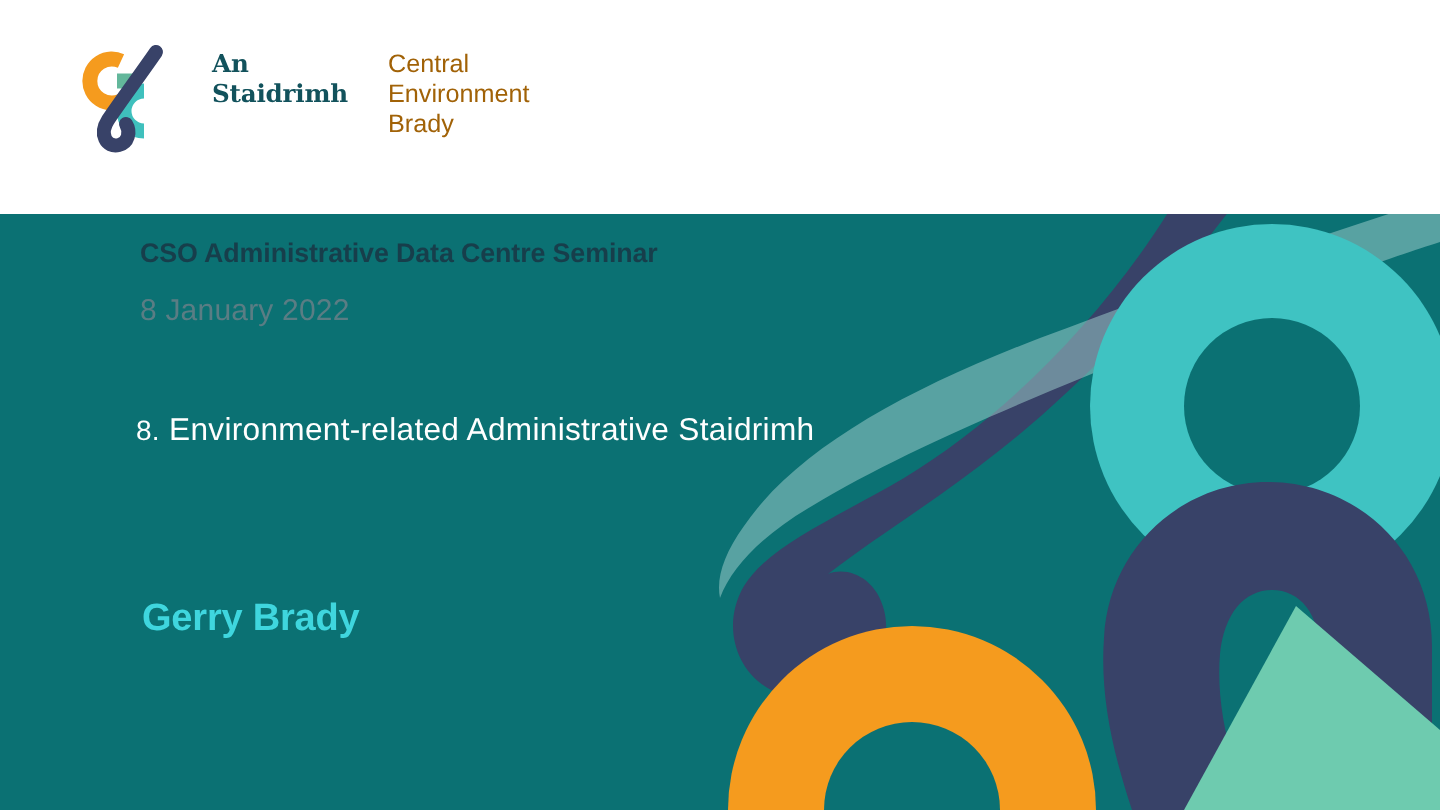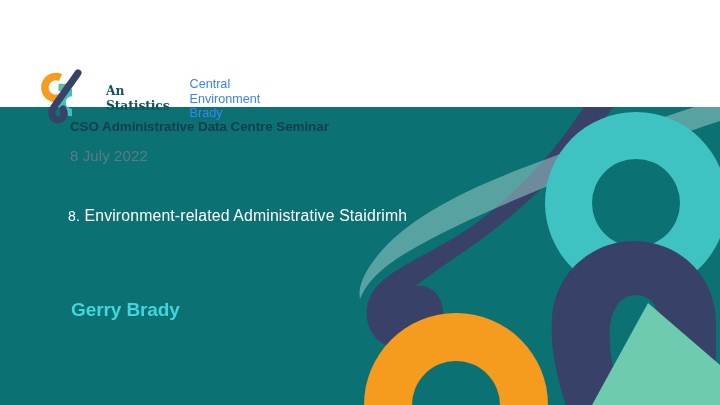--- a/index.html
+++ b/index.html
@@ -10,34 +10,34 @@
     position:relative;
   }
 
   
   #header-band{
     position:absolute; left:0; top:0; width:720px; height:107px;
     background:#ffffff; z-index:30;
   }
   #logo-block{
     position:absolute; left:38px; top:17px;
-    display:flex; align-items:center;margin-top:47px;
+    display:flex; align-items:flex-start;
   }
   #logo-mark{ width:56px; height:62px; flex:0 0 auto; }
   #logo-irish{
     margin-left:12px; padding-top:8px;
     font-family:"DejaVu Serif", serif;
     font-weight:700; font-size:12.3px; line-height:14.8px;
     color:#12525c; letter-spacing:-0.1px; white-space:nowrap;
   }
   #logo-english{
     margin-left:20px; padding-top:8px;
     font-family:"Liberation Sans", sans-serif;
     font-weight:400; font-size:12.6px; line-height:14.8px;
-    color:#3b82f6; white-space:nowrap;
+    color:#a16207; white-space:nowrap;
   }
   #logo-irish div,#logo-english div{ white-space:nowrap; }
 
   
   #art{
     position:absolute; left:0; top:107px; width:720px; height:298px;
     z-index:1; overflow:hidden;
   }
   #art svg{ display:block; }
 
@@ -84,21 +84,21 @@
 
       <path d="M20.5 23.5 L33 23.5" fill="none" stroke="#63b79b" stroke-width="7.5" stroke-linecap="butt"></path>
 
       <path d="M34 48.5 A10 10 0 1 1 34 28.5" fill="none" stroke="#3fc0bd" stroke-width="7.5" stroke-linecap="butt"></path>
 
       <path d="M40 9 C31 22 22 34 16 43 C11.5 50 15 57 21.5 55.5 C26 54.5 27.5 49 25 45" fill="none" stroke="#384268" stroke-width="7" stroke-linecap="round"></path>
     </svg>
 
     <div id="logo-irish">
       <div>An</div>
-      <div>Statistics</div>
+      <div>Staidrimh</div>
     </div>
 
     <div id="logo-english">
       <div>Central</div>
       <div>Environment</div>
       <div>Brady</div>
     </div>
 
   </div>
 </div>
@@ -148,21 +148,21 @@
 
     <path d="M716 298 L716 216 C716 170 680 136 636 136 C616 136 598 143 585 155
              C600 147 617 143 634 145 C672 149 700 178 700 218 L700 298 Z" fill="#384268" opacity="0"></path>
   </svg>
 </div>
 
 <div id="content">
 
   <div id="seminar-title">CSO Administrative Data Centre Seminar</div>
 
-  <div id="seminar-date">8 July 2022</div>
+  <div id="seminar-date">8 January 2022</div>
 
   <div id="deck-title">
     <span class="num">8.</span>
     <span>Environment-related Administrative Staidrimh</span>
   </div>
 
   <div id="presenter-name">Gerry Brady</div>
 
 
 </div>

